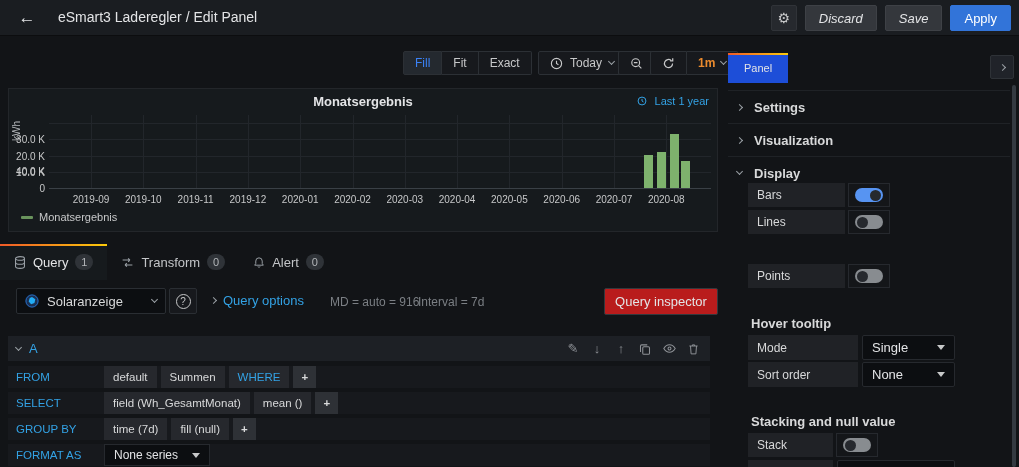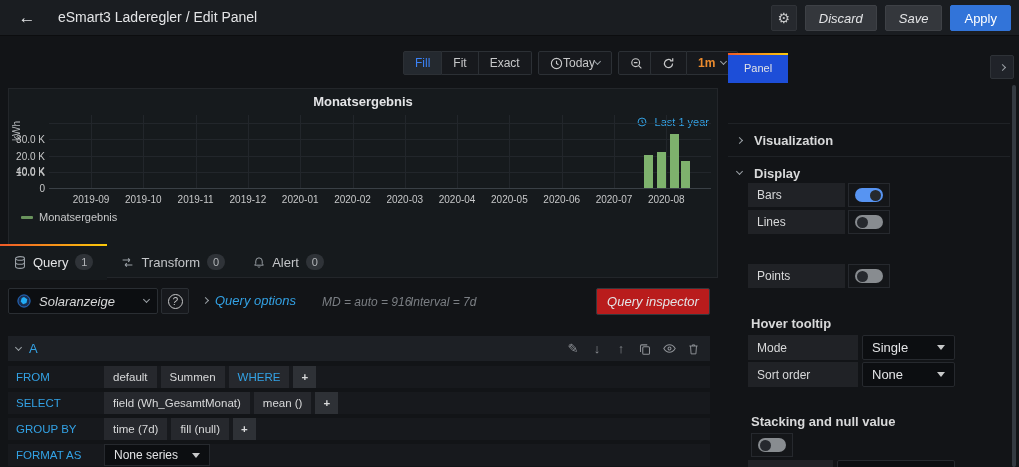--- a/index.html
+++ b/index.html
@@ -28,24 +28,24 @@
   .tb .tbtn.first{border-radius:2px 0 0 2px;} .tb .tbtn.last{border-radius:0 2px 2px 0;}
   .tb .tbtn.only{border-radius:2px;}
   .tb .tbtn.active{background:#24292f;color:#3b82f6;}
   .chev{display:inline-block;width:5px;height:5px;border-right:1.5px solid #9aa0a6;border-bottom:1.5px solid #9aa0a6;}
   .chev.down{transform:rotate(45deg);margin-top:-3px;}
   .chev.right{transform:rotate(-45deg);}
   .ico{display:inline-flex;align-items:center;justify-content:center;}
   svg{display:block;}
 
   
-  .chart-panel{position:absolute;left:8px;top:88px;width:710px;height:190px;background:#161a1d;
+  .chart-panel{position:absolute;left:8px;top:88px;width:710px;height:144px;background:#161a1d;
                border:1px solid #23262a;}
   .chart-title{position:absolute;left:0;right:0;top:5px;text-align:center;font-size:13px;font-weight:700;color:#e3e4e6;}
-  .time-badge{position:absolute;right:8px;top:6px;display:flex;gap:8px;align-items:center;font-size:11px;color:#33a2e5;cursor:pointer;margin-top:21px;}
+  .time-badge{position:absolute;right:8px;top:6px;display:flex;gap:8px;align-items:center;font-size:11px;color:#33a2e5;cursor:pointer;}
   .plot{position:absolute;left:40px;top:26px;width:662px;height:73px;}
   .gl-h{position:absolute;left:0;width:100%;height:1px;background:#22262b;}
   .gl-h.base{background:#3a4046;}
   .gl-v{position:absolute;top:0;height:100%;width:1px;background:#22262b;}
   .ytick{position:absolute;left:-44px;width:40px;text-align:right;font-size:10px;color:#c7c8c9;}
   .xtick{position:absolute;width:60px;text-align:center;font-size:10px;color:#c7c8c9;}
   .bar{position:absolute;width:9px;}
   .ylab{position:absolute;left:2px;top:52px;transform:rotate(-90deg);transform-origin:left top;
         font-size:10px;color:#b4b7ba;}
   .legend{position:absolute;left:12px;top:122px;display:flex;align-items:center;gap:6px;font-size:11px;color:#c7c8c9;cursor:pointer;}
@@ -55,21 +55,21 @@
   .tabs-row{position:absolute;left:0;top:244px;width:723px;height:36px;display:flex;align-items:stretch;padding-left:0;}
   .tab{display:flex;align-items:center;gap:7px;padding:0 14px;color:#c3c5c8;font-size:13px;cursor:pointer;position:relative;}
   .tab .ticon{color:#9aa0a6;}
   .tab.active{background:#161a1d;color:#e3e4e6;}
   .tab.active::before{content:"";position:absolute;left:0;right:0;top:0;height:2px;
                       background:linear-gradient(90deg,#f05a28,#fbca0a);}
   .badge{background:#2f3338;border-radius:9px;min-width:18px;height:16px;display:flex;align-items:center;
          justify-content:center;font-size:11px;color:#b3b6b9;padding:0 5px;}
 
   
-  .ds-row{position:absolute;left:0;top:288px;width:723px;height:27px;font-style:italic;}
+  .ds-row{position:absolute;left:8px;top:288px;width:723px;height:27px;}
   .ds-select{position:absolute;left:8px;top:0;width:150px;height:26px;background:#0c0e11;border:1px solid #2a2e33;
              border-radius:2px;display:flex;align-items:center;gap:8px;padding:0 8px;cursor:pointer;}
   .help-btn{position:absolute;left:161px;top:0;width:28px;height:26px;background:#17191d;border:1px solid #2a2e33;
             border-radius:2px;display:flex;align-items:center;justify-content:center;cursor:pointer;}
   .help-circle{width:15px;height:15px;border:1px solid #c7c8c9;border-radius:50%;display:flex;align-items:center;
                justify-content:center;font-size:10px;color:#c7c8c9;}
   .qo-chev{position:absolute;left:203px;top:10px;}
   .qo-label{position:absolute;left:215px;top:5px;color:#33a2e5;font-size:13px;cursor:pointer;}
   .qo-md{position:absolute;left:322px;top:7px;color:#7b7f84;font-size:12px;}
   .qo-int{position:absolute;left:410px;top:7px;color:#7b7f84;font-size:12px;}
@@ -149,21 +149,21 @@
         <span>Fill</span>
       </div>
     <div class="tbtn">
         <span>Fit</span>
       </div>
     <div class="tbtn last">
         <span>Exact</span>
       </div>
   </div>
   <div class="tb" style="left:538px">
-    <div class="tbtn only" style="">
+    <div class="tbtn only" style="gap:7px">
       <span class="ico">
         <svg width="13" height="13" viewBox="0 0 16 16">
             <circle cx="8" cy="8" r="6.3" fill="none" stroke="#c7c8c9" stroke-width="1.4"></circle>
             <path d="M8 4.6V8l2.4 1.5" fill="none" stroke="#c7c8c9" stroke-width="1.4"></path>
           </svg>
       </span>
       <span>Today</span>
       <span class="chev down"></span>
     </div>
   </div>
@@ -361,20 +361,24 @@
   </div>
 
   <div class="pane">
     <div class="pane-tab">
         <span>Panel</span>
       </div>
     <div class="collapse-btn">
       <span class="chev right"></span>
     </div>
 
+    <div class="section" style="top:44px">
+      <span class="chev right"></span>
+      <span>Settings</span>
+    </div>
     <div class="section" style="top:77px">
       <span class="chev right"></span>
       <span>Visualization</span>
     </div>
     <div class="section" style="top:110px">
       <span class="chev down"></span>
       <span>Display</span>
     </div>
 
     <div class="opt-row" style="left:20px;top:137px">
@@ -407,20 +411,21 @@
     <div class="opt-row" style="left:20px;top:316px">
       <div class="opt-label" style="width:110px;height:25px">Sort order</div>
       <div class="opt-drop" style="width:93px">
         <span>None</span>
         <span class="caret"></span>
       </div>
     </div>
 
     <div class="opt-heading" style="top:368px">Stacking and null value</div>
     <div class="opt-row" style="left:20px;top:387px">
+      <div class="opt-label" style="width:85px">Stack</div>
       <div class="toggle-box">
           <span class="toggle off"></span>
         </div>
     </div>
     <div class="opt-row" style="left:20px;top:414px">
       <div class="opt-label" style="width:85px"></div>
       <div class="opt-drop" style="width:118px"></div>
     </div>
   </div>
 

